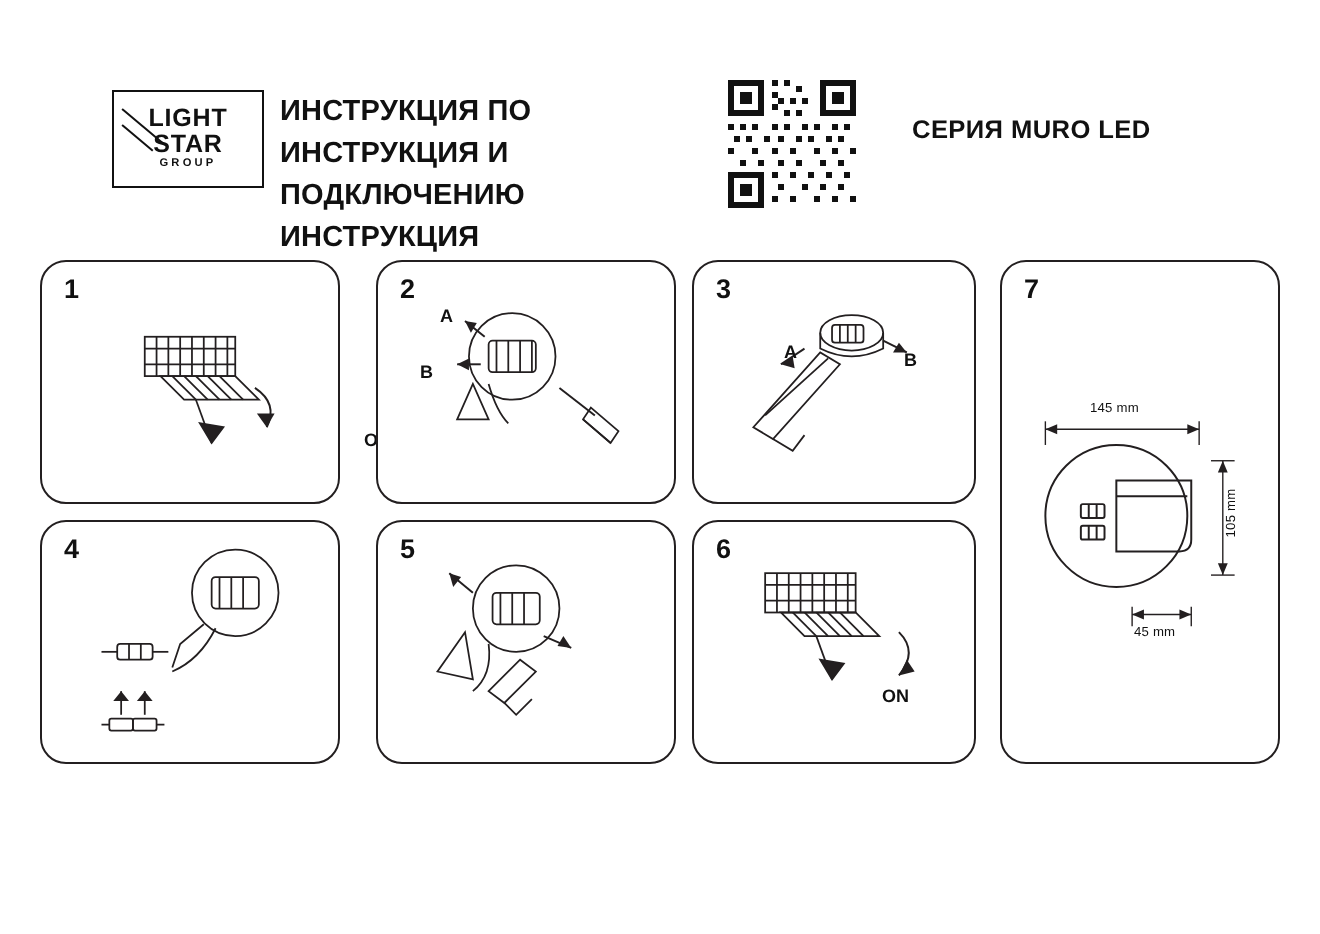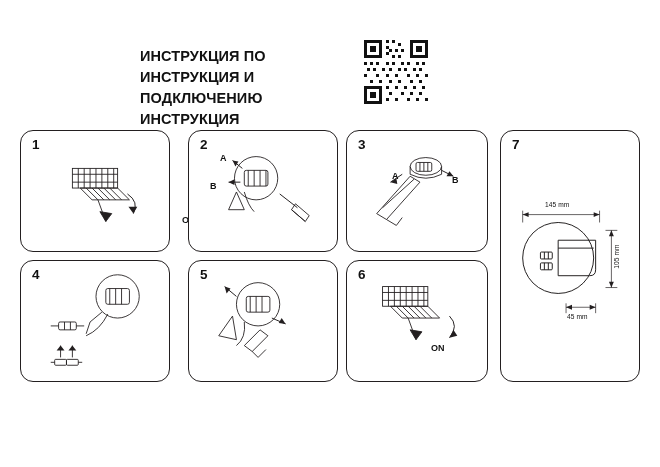--- a/index.html
+++ b/index.html
@@ -177,20 +177,29 @@
   }
   .site .grey { color: #8b8b8b; font-weight: bold; }
 </style>
 </head>
 <body>
 
 <div class="page">
 
   <div class="header">
 
+    <div class="logo">
+      <div class="logo-diag"></div>
+      <div class="logo-diag2"></div>
+      <div class="logo-inner">
+        <div class="logo-l1">LIGHT</div>
+        <div class="logo-l2">STAR</div>
+        <div class="logo-l3">GROUP</div>
+      </div>
+    </div>
 
     <div class="title-block">
       <div class="title-line">ИНСТРУКЦИЯ ПО ИНСТРУКЦИЯ И</div>
       <div class="title-line">ПОДКЛЮЧЕНИЮ ИНСТРУКЦИЯ</div>
     </div>
 
     <div class="qr">
       <svg viewBox="0 0 68 68" width="68" height="68">
         <rect x="0" y="0" width="68" height="68" fill="#ffffff"></rect>
         <g fill="#111111">
@@ -261,20 +270,21 @@
           <rect x="24" y="60" width="3" height="3"></rect>
             <rect x="33" y="60" width="3" height="3"></rect>
           <rect x="45" y="60" width="3" height="3"></rect>
             <rect x="54" y="60" width="3" height="3"></rect>
           <rect x="63" y="60" width="3" height="3"></rect>
         </g>
       </svg>
     </div>
 
     <div class="right-block">
+      <div class="right-line">СЕРИЯ MURO LED</div>
     </div>
   </div>
 
   <div class="grid">
 
     <div class="card c1">
       <div class="num">1</div>
       <div class="art">
         <svg viewBox="0 0 150 122">
           <g stroke="#231f20" fill="none" stroke-width="0.9">
@@ -430,21 +440,21 @@
             <line x1="62" y1="46" x2="74" y2="58"></line>
             <line x1="68" y1="46" x2="80" y2="58"></line>
             <line x1="74" y1="46" x2="86" y2="58"></line>
             <path d="M62 58 L70 80"></path>
             <path d="M70 80 L76 72 L64 70 Z" fill="#231f20"></path>
             <path d="M104 56 Q114 66 104 78" stroke-width="1"></path>
             <path d="M104 78 L112 76 L108 70 Z" fill="#231f20" stroke="none"></path>
           </g>
         </svg>
       </div>
-      <div class="lbl" style="left: 84px; top: 82px;">ON</div>
+      <div class="lbl" style="left: 94px; top: 82px;">ON</div>
     </div>
 
     <div class="card c7">
       <div class="num">7</div>
       <div class="art">
         <svg viewBox="0 0 140 252">
           <g stroke="#231f20" fill="none" stroke-width="1">
             <circle cx="58" cy="128" r="36"></circle>
             <path d="M58 110 L96 110 L96 140 Q96 146 90 146 L58 146 Z"></path>
             <rect x="40" y="122" width="12" height="7" rx="1"></rect>

